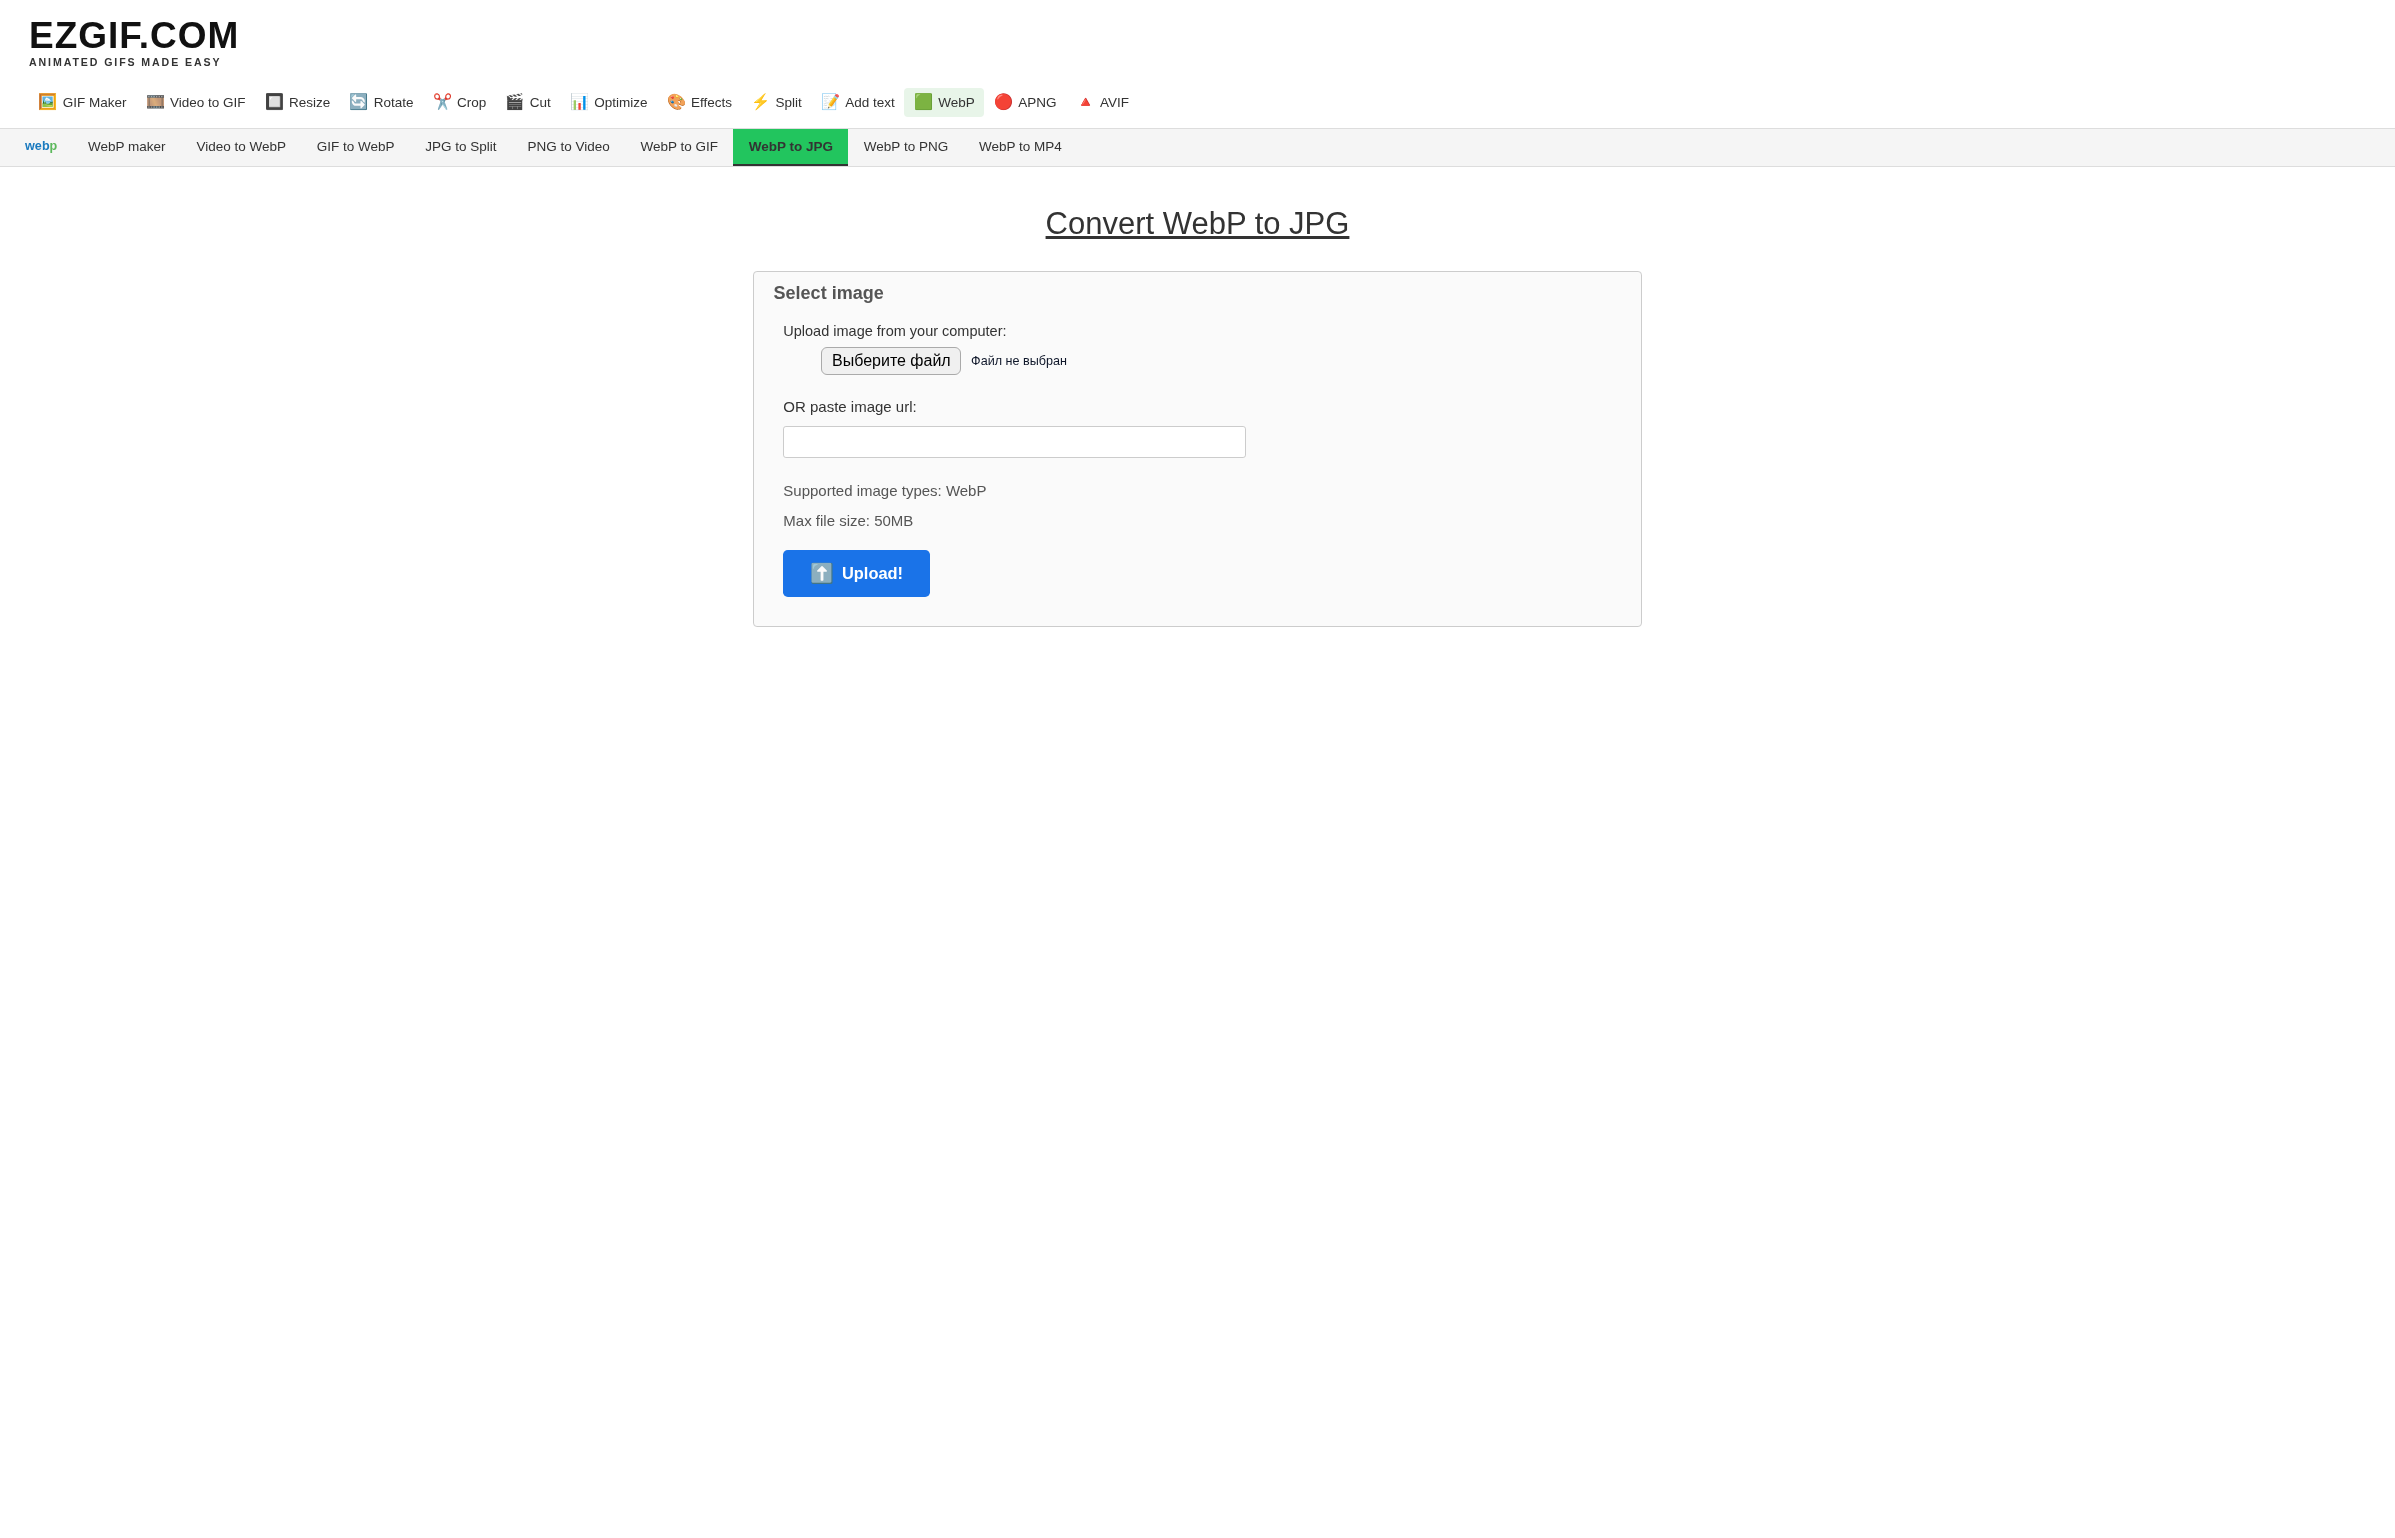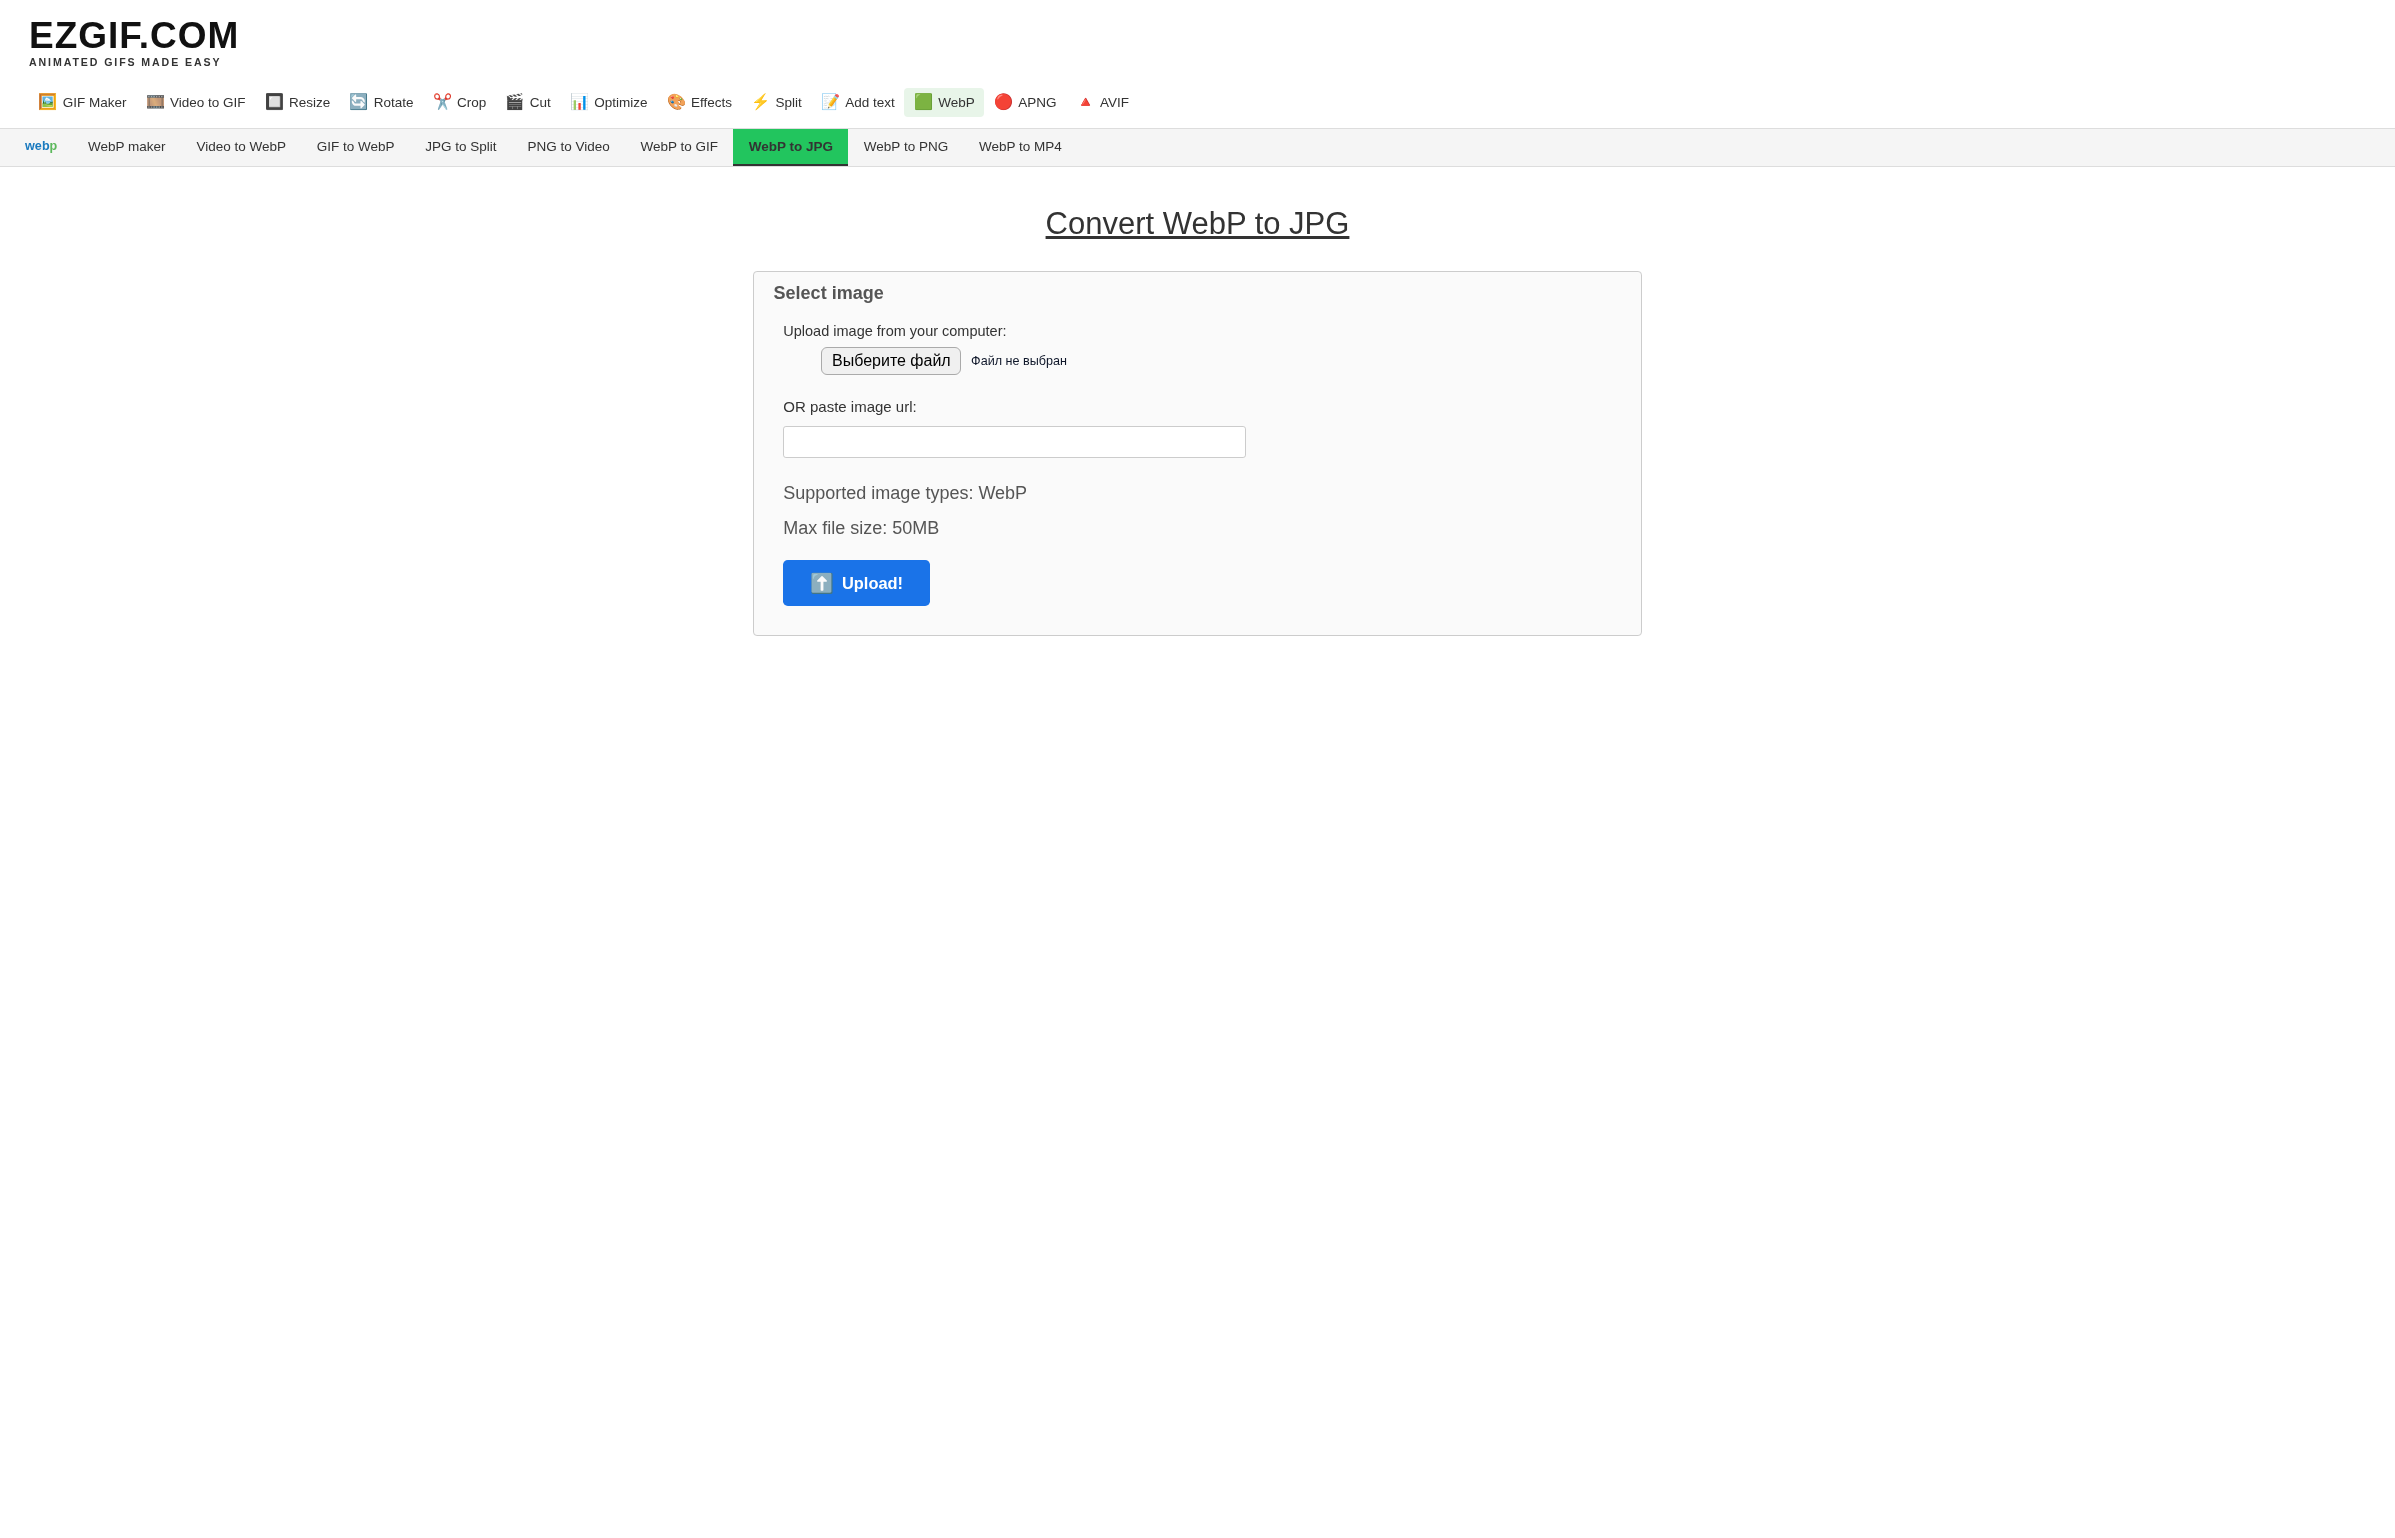--- a/index.html
+++ b/index.html
@@ -141,21 +141,21 @@
       max-width: 463px;
       padding: 7.7px 9.7px;
       font-size: 13.5px;
       border: 1px solid #ccc;
       border-radius: 2.9px;
       background: #fff;
       outline: none;
       margin-bottom: 21px;
     }
     .supported-info {
-      font-size: 18px;
+      font-size: 15px;
       color: #555;
       margin-bottom: 5.8px;
       line-height: 1.6;
     }
     .upload-btn {
       display: inline-flex;
       align-items: center;
       gap: 7.7px;
       padding: 11.6px 27px;
       background: #1a73e8;

